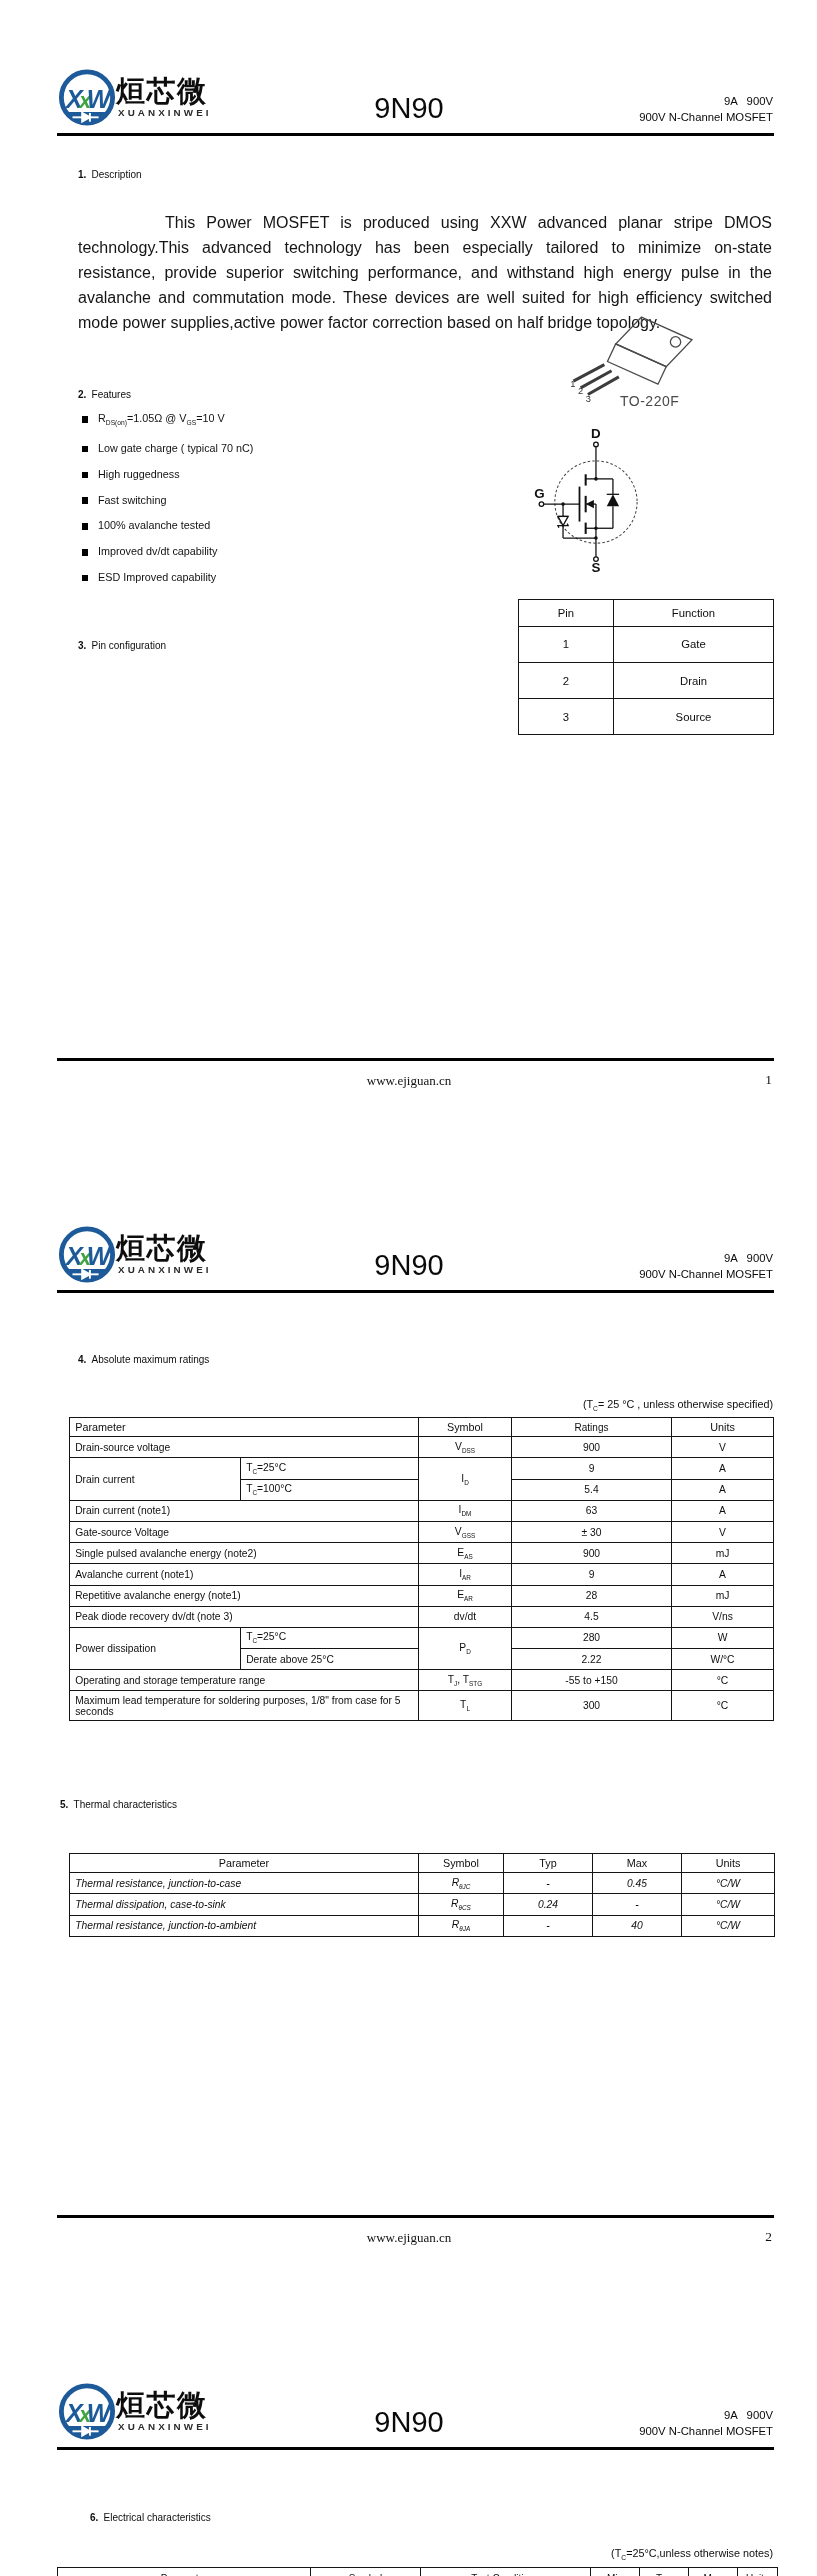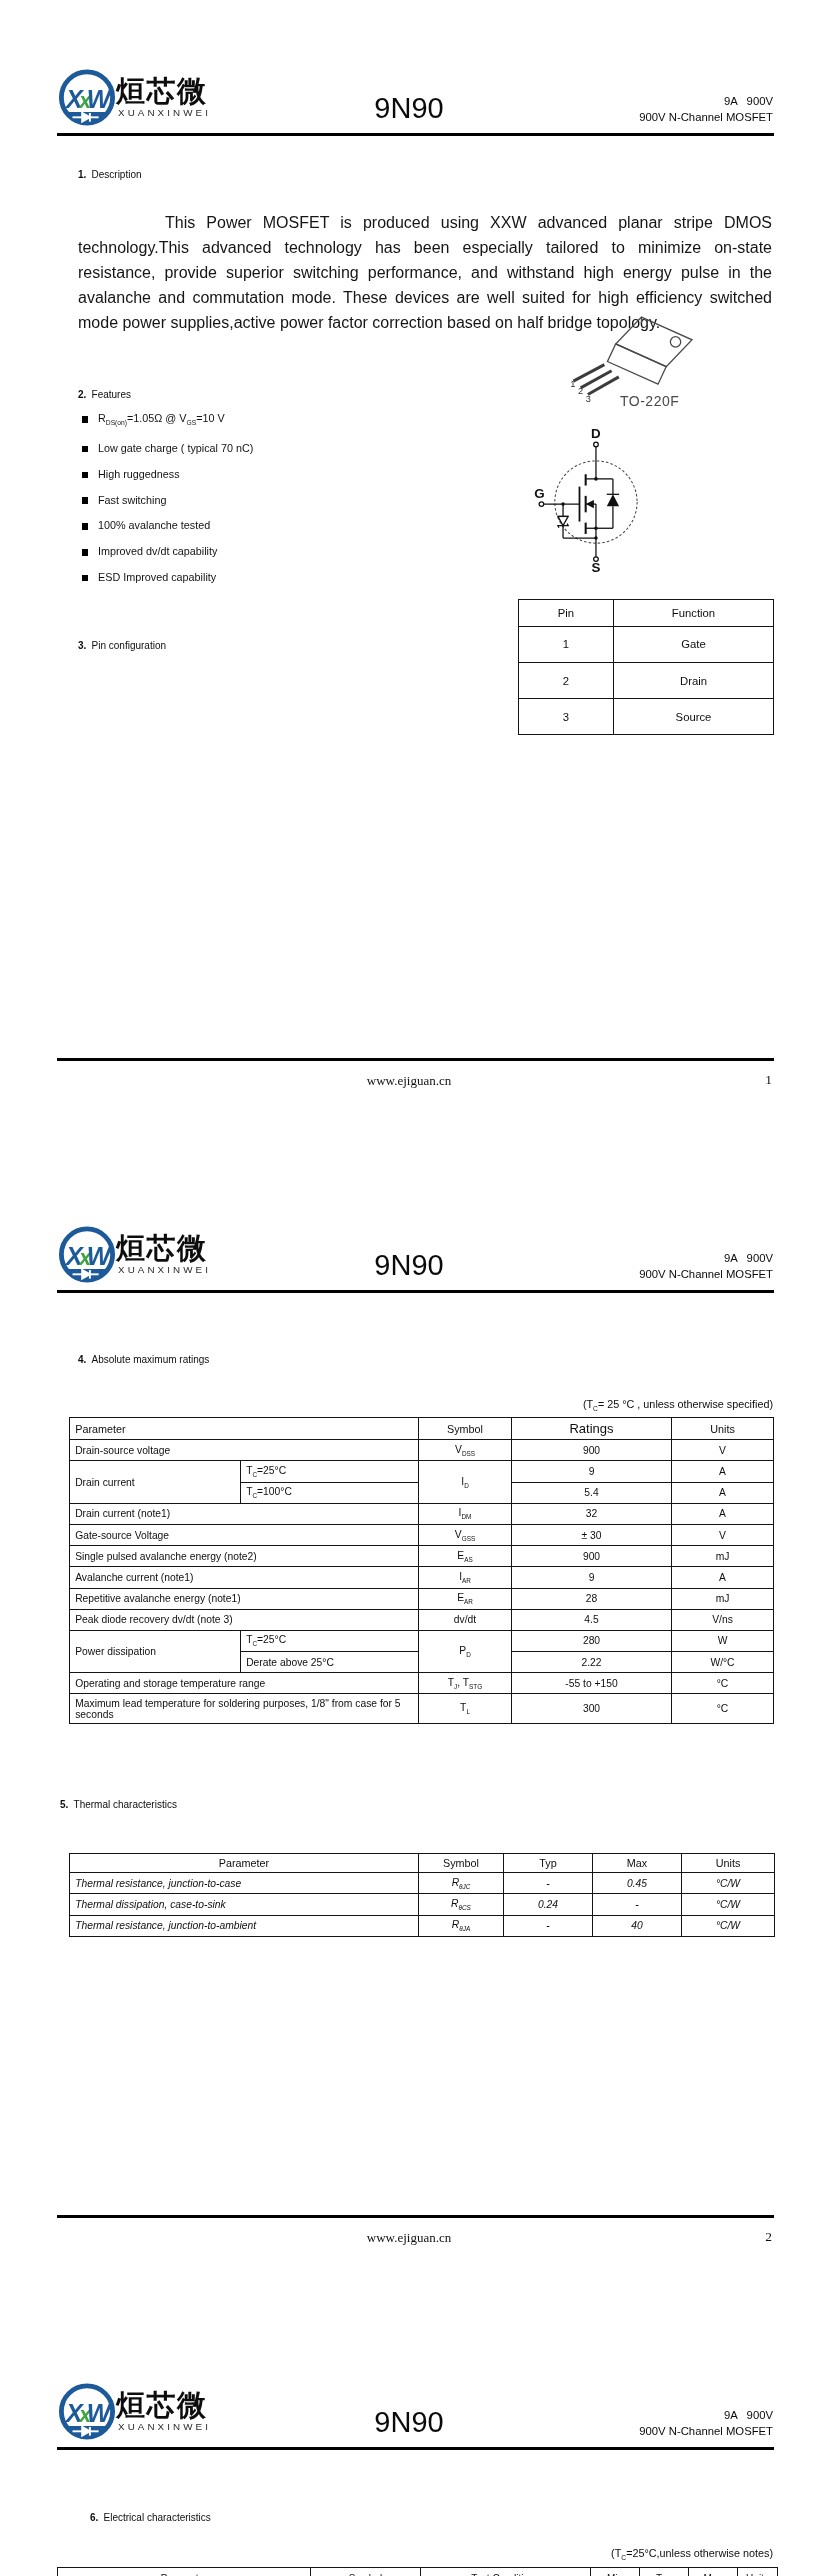--- a/index.html
+++ b/index.html
@@ -2,42 +2,42 @@
 <html style="font-size:8.2px"><head>
 <meta charset="utf-8">
 <style>
   html,body{margin:0;padding:0;background:#ffffff;}
   body{width:818px;font-family:"Liberation Sans",sans-serif;color:#111;}
   .page{position:relative;width:818px;height:1157px;background:#fff;overflow:hidden;}
   
   .hdr-rule{position:absolute;left:57px;width:717px;height:3.1px;background:#000;top:133px;}
   .logo-wrap{position:absolute;left:58px;top:67px;width:247px;height:62px;}
   .logo-cn{position:absolute;left:58px;top:5.2px;font-size:29px;font-weight:bold;color:#0d0d0d;letter-spacing:1.5px;white-space:nowrap;}
-  .logo-en{position:absolute;left:60px;top:40px;font-size:9.8px;letter-spacing:3.1px;color:#2a2a2a;font-weight:400;white-space:nowrap;}
+  .logo-en{position:absolute;left:60px;top:40px;font-size:9.8px;letter-spacing:3.1px;color:#2a2a2a;font-weight:700;white-space:nowrap;}
   .part-no{position:absolute;left:0;top:92px;width:100%;text-align:center;font-size:29px;color:#0a0a0a;pointer-events:none;}
   .hdr-right{position:absolute;right:45px;top:94px;text-align:right;font-size:11.3px;line-height:15.5px;color:#0a0a0a;white-space:pre;}
   
   .ftr-rule{position:absolute;left:57px;width:717px;height:3.1px;background:#000;top:1058px;}
   .ftr-site{position:absolute;left:0;top:1073px;width:100%;text-align:center;font-family:"Liberation Serif",serif;font-size:13px;color:#101010;}
   .ftr-page{position:absolute;right:46px;top:1072px;font-family:"Liberation Serif",serif;font-size:13.4px;color:#101010;}
   
   .sec-h{position:absolute;font-size:10px;color:#0d0d0d;white-space:nowrap;}
   .sec-h .hnum{font-weight:bold;margin-right:5.2px;}
   .desc-body{position:absolute;left:78px;top:210px;width:694px;font-size:16px;line-height:25px;text-align:justify;text-indent:87px;color:#151515;}
   .feat-list{position:absolute;left:82px;top:411px;}
   .feat-item{font-size:10.8px;line-height:15px;margin-bottom:10.8px;color:#121212;white-space:nowrap;}
   .feat-item .bullet{display:inline-block;width:5.7px;height:6.7px;background:#000;margin-right:10.3px;vertical-align:-0.5px;}
   .cond-note{position:absolute;right:45px;font-size:10.8px;color:#0e0e0e;white-space:nowrap;}
   .pkg-label{position:absolute;left:620px;top:393px;font-size:14px;color:#4a4a4a;letter-spacing:0.5px;}
   
   table.dtable{border-collapse:collapse;table-layout:fixed;background:#fff;padding-left:8px;}
   .dtable th,.dtable td{border:1px solid #141414;font-size:10.3px;font-weight:400;text-align:center;vertical-align:middle;padding:3.1px 3.1px;color:#0e0e0e;overflow:hidden;}
   .dtable th{font-size:10.8px;}
   .dtable .al-l{text-align:left;padding-left:5.2px;}
-  .dtable .big{font-size:13px;}
+  .dtable .big{font-size:10px;}
   .abs td{height:14px;}
   .th-t td{height:14px;font-style:italic;}
   .pin th{height:19.6px;font-size:11.3px;}
   .pin td{height:29px;font-size:11.3px;}
   table.el{border-collapse:collapse;table-layout:fixed;background:#fff;}
   .el th,.el td{border:0.8px solid #161616;font-size:10px;font-weight:400;text-align:center;vertical-align:middle;padding:4.1px 2.6px;line-height:1.3;color:#0e0e0e;overflow:hidden;}
   .el th{border-bottom-width:1.3px;}
   sub{font-size:0.62em;}
   
   .flow{position:absolute;}
@@ -232,21 +232,21 @@
           <td>A</td>
         </tr>
         <tr>
           <td class="al-l">T<sub>C</sub>=100°C</td>
           <td>5.4</td>
           <td>A</td>
         </tr>
         <tr>
           <td colspan="2" class="al-l">Drain current (note1)</td>
           <td>I<sub>DM</sub></td>
-          <td>32</td>
+          <td>63</td>
           <td>A</td>
         </tr>
         <tr>
           <td colspan="2" class="al-l">Gate-source Voltage</td>
           <td>V<sub>GSS</sub></td>
           <td>± 30</td>
           <td>V</td>
         </tr>
         <tr>
           <td colspan="2" class="al-l">Single pulsed avalanche energy (note2)</td>

